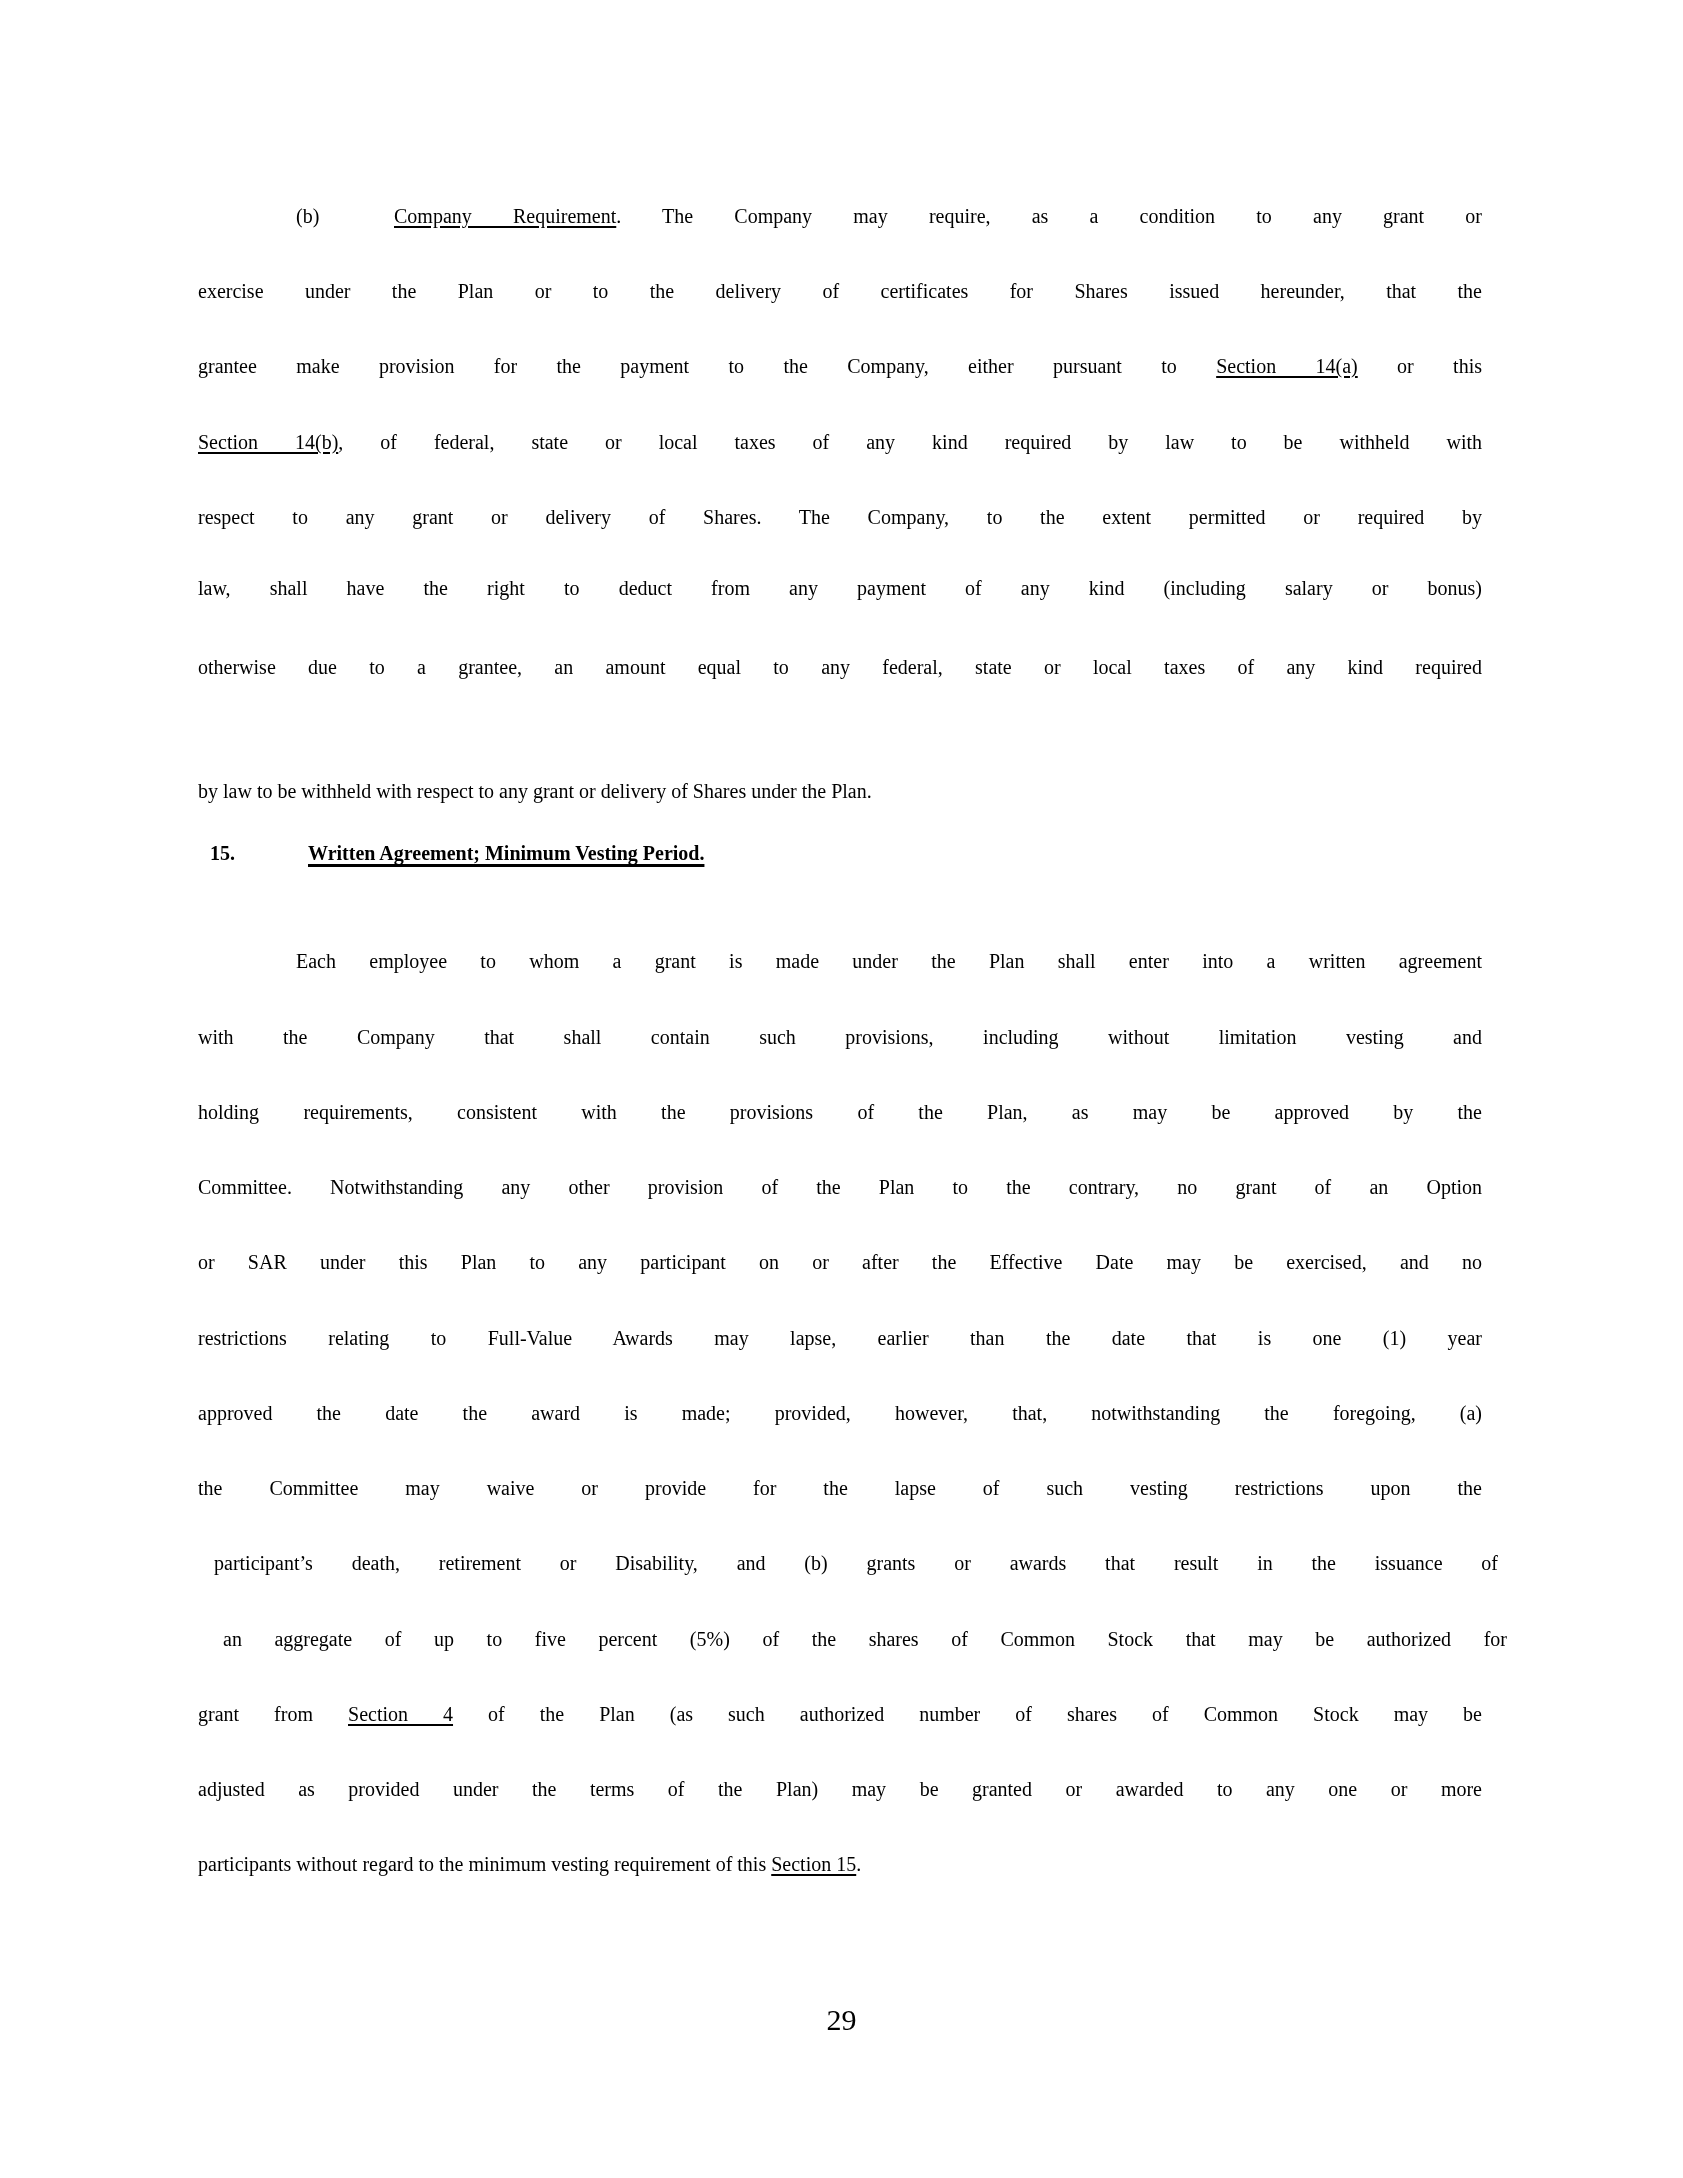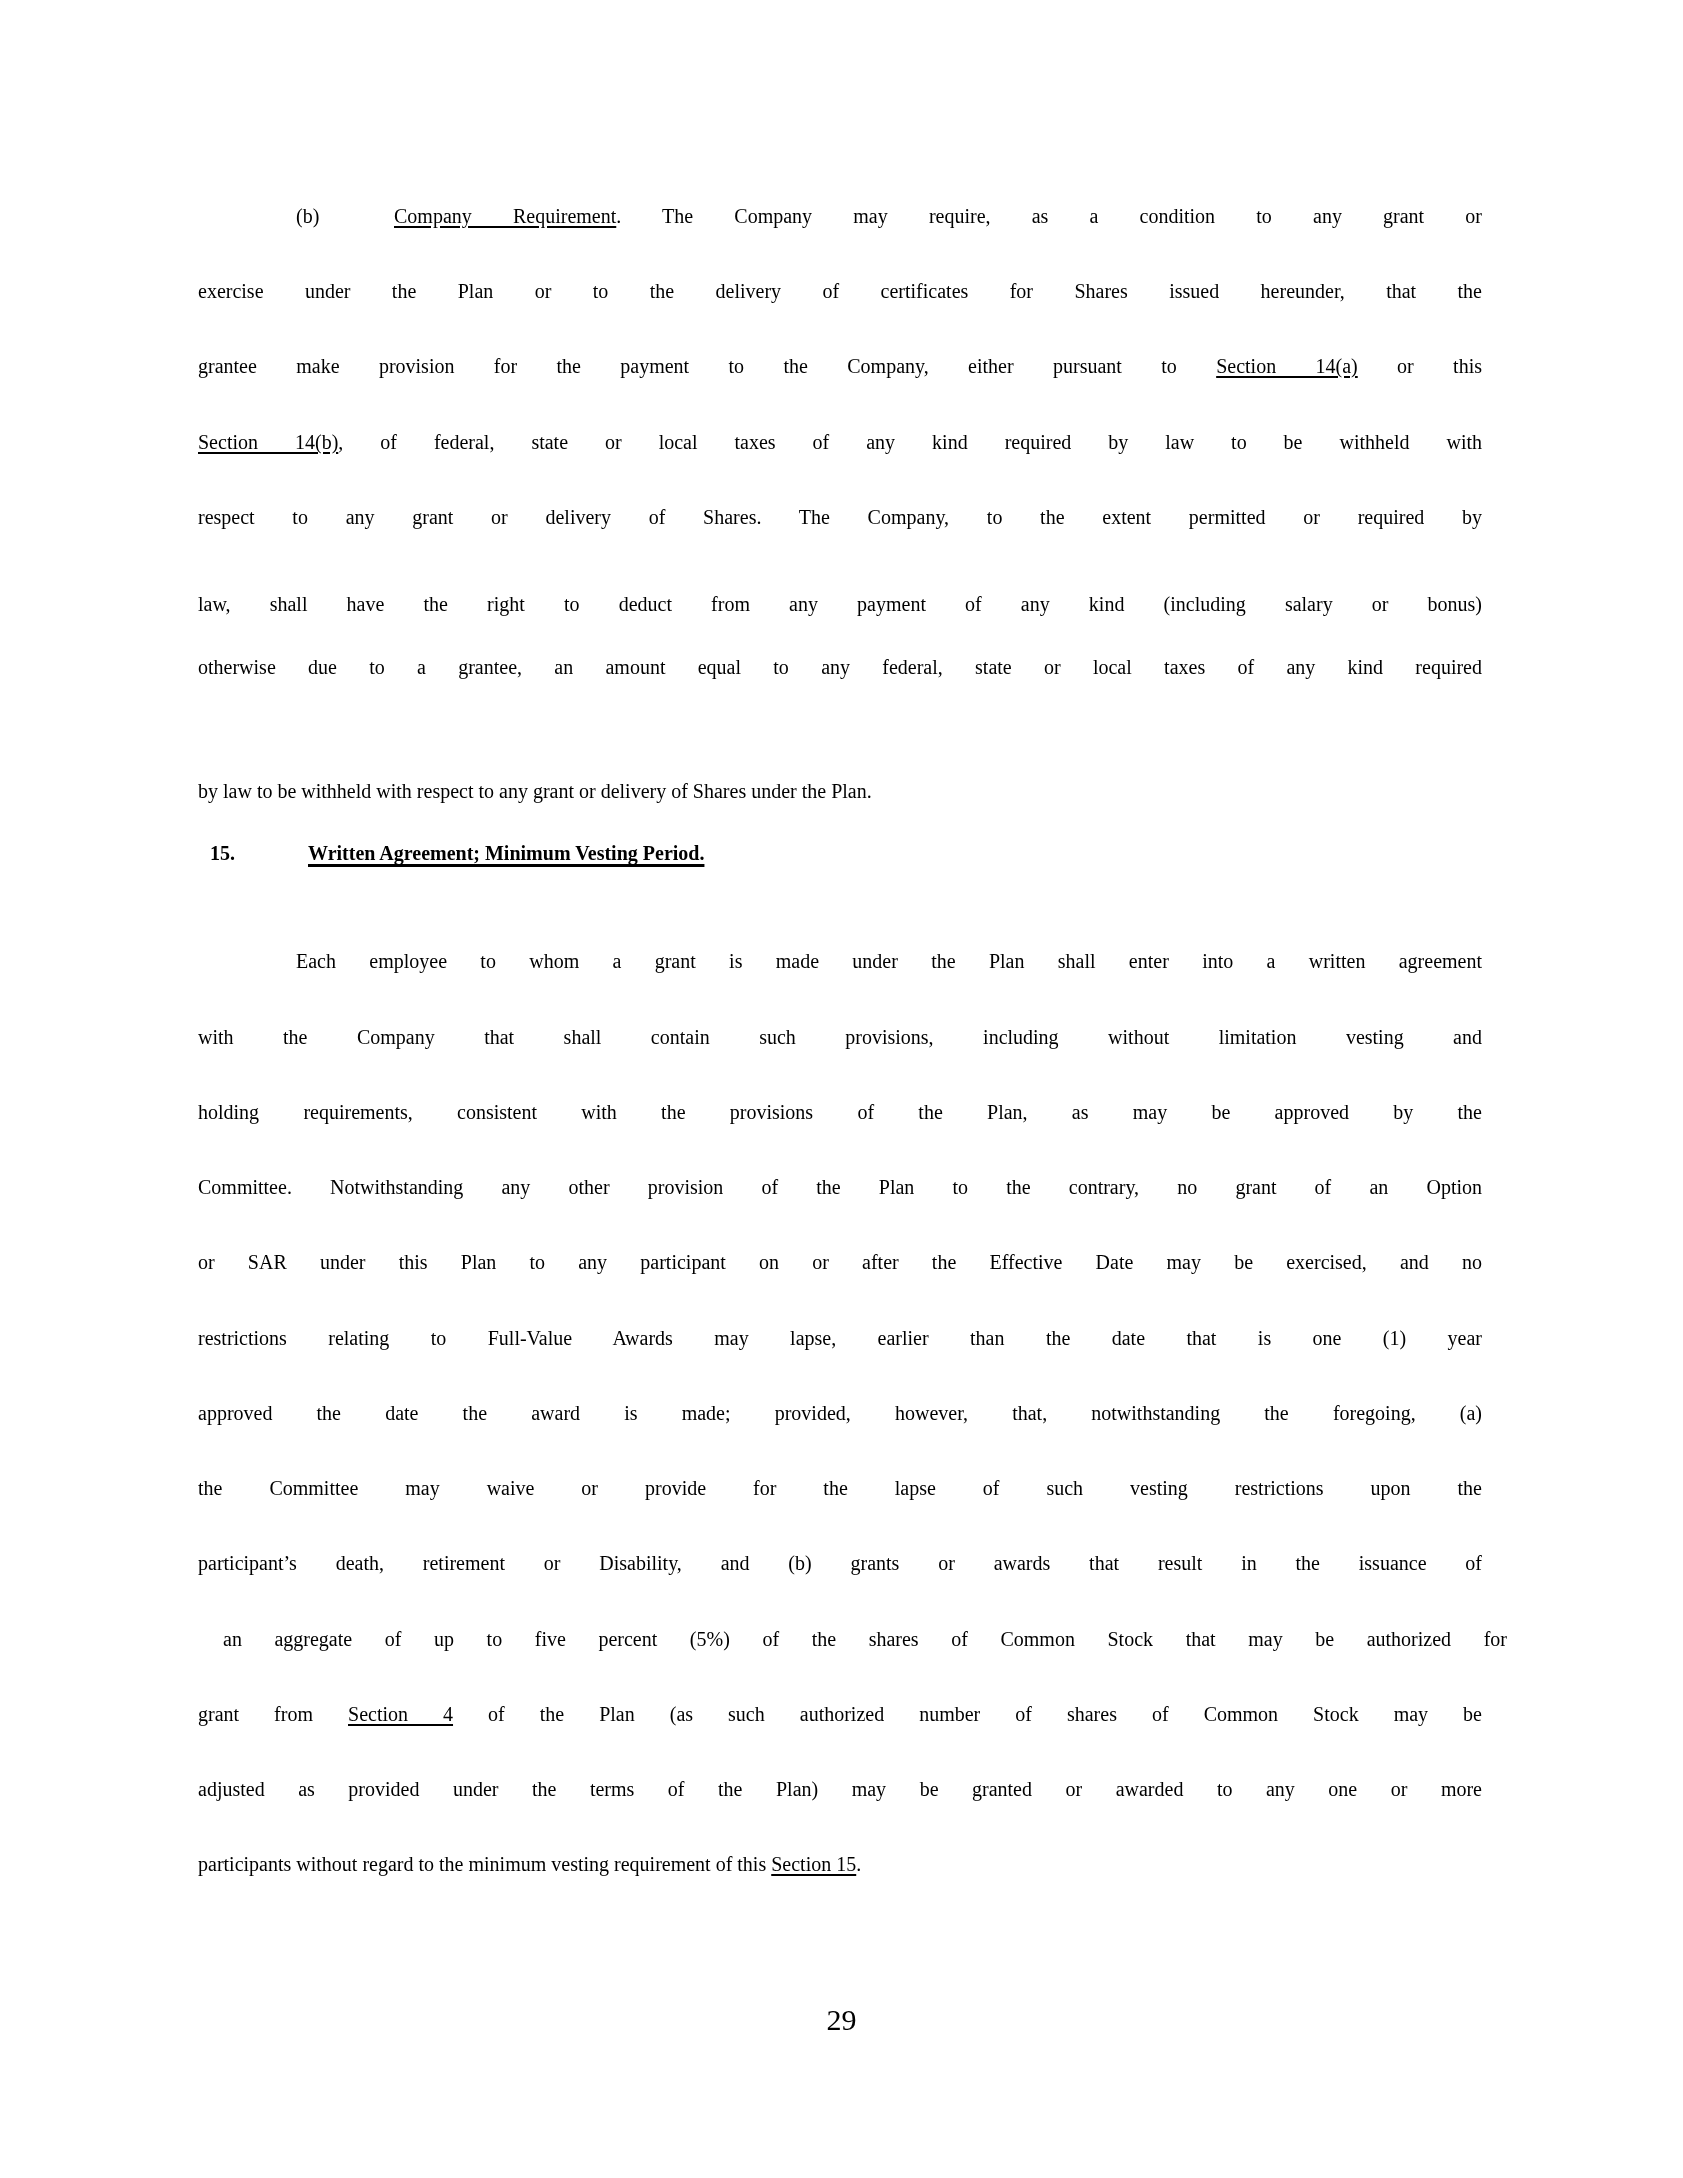--- a/index.html
+++ b/index.html
@@ -79,21 +79,21 @@
   <div class="line" style="top:198px;"><span class="indent-label">(b)</span><span class="u">Company Requirement</span><span>.  The Company may require, as a condition to any grant or</span></div>
 
   <div class="line" style="top:273px;">exercise under the Plan or to the delivery of certificates for Shares issued hereunder, that the</div>
 
   <div class="line" style="top:348px;"><span>grantee make provision for the payment to the Company, either pursuant to </span><span class="u">Section 14(a)</span><span> or this</span></div>
 
   <div class="line" style="top:424px;"><span class="u">Section 14(b)</span><span>, of federal, state or local taxes of any kind required by law to be withheld with</span></div>
 
   <div class="line" style="top:499px;">respect to any grant or delivery of Shares. The Company, to the extent permitted or required by</div>
 
-  <div class="line" style="top:586px;">law, shall have the right to deduct from any payment of any kind (including salary or bonus)</div>
+  <div class="line" style="top:570px;">law, shall have the right to deduct from any payment of any kind (including salary or bonus)</div>
 
   <div class="line" style="top:649px;">otherwise due to a grantee, an amount equal to any federal, state or local taxes of any kind required</div>
 
   <div class="line last" style="top:725px;margin-top:48px;">by law to be withheld with respect to any grant or delivery of Shares under the Plan.</div>
 
   <div class="heading" style="top:835px;"><span class="num">15.</span><span class="title">Written Agreement; Minimum Vesting Period.</span></div>
 
   <div class="line" style="top:943px; padding-left:98px; width:1186px;">Each employee to whom a grant is made under the Plan shall enter into a written agreement</div>
 
   <div class="line" style="top:1019px;">with the Company that shall contain such provisions, including without limitation vesting and</div>
@@ -103,21 +103,21 @@
   <div class="line" style="top:1169px;">Committee. Notwithstanding any other provision of the Plan to the contrary, no grant of an Option</div>
 
   <div class="line" style="top:1244px;">or SAR under this Plan to any participant on or after the Effective Date may be exercised, and no</div>
 
   <div class="line" style="top:1320px;">restrictions relating to Full-Value Awards may lapse, earlier than the date that is one (1) year</div>
 
   <div class="line" style="top:1395px;">approved the date the award is made; provided, however, that, notwithstanding the foregoing, (a)</div>
 
   <div class="line" style="top:1470px;">the Committee may waive or provide for the lapse of such vesting restrictions upon the</div>
 
-  <div class="line" style="top:1545px;">participant’s death, retirement or Disability, and (b) grants or awards that result in the issuance of</div>
+  <div class="line" style="top:1545px;margin-left:16px;">participant’s death, retirement or Disability, and (b) grants or awards that result in the issuance of</div>
 
   <div class="line" style="top:1621px;margin-left:25px;">an aggregate of up to five percent (5%) of the shares of Common Stock that may be authorized for</div>
 
   <div class="line" style="top:1696px;"><span>grant from </span><span class="u">Section 4</span><span> of the Plan (as such authorized number of shares of Common Stock may be</span></div>
 
   <div class="line" style="top:1771px;">adjusted as provided under the terms of the Plan) may be granted or awarded to any one or more</div>
 
   <div class="line last" style="top:1846px;"><span>participants without regard to the minimum vesting requirement of this </span><span class="u">Section 15</span><span>.</span></div>
 
 </div>

